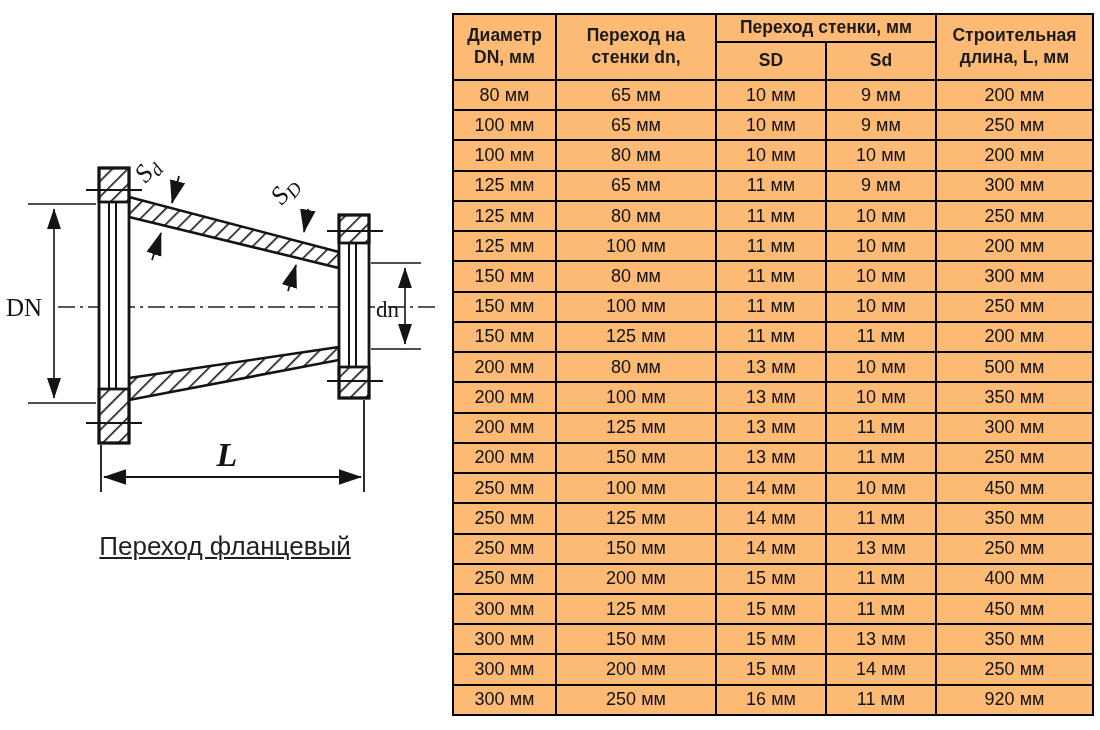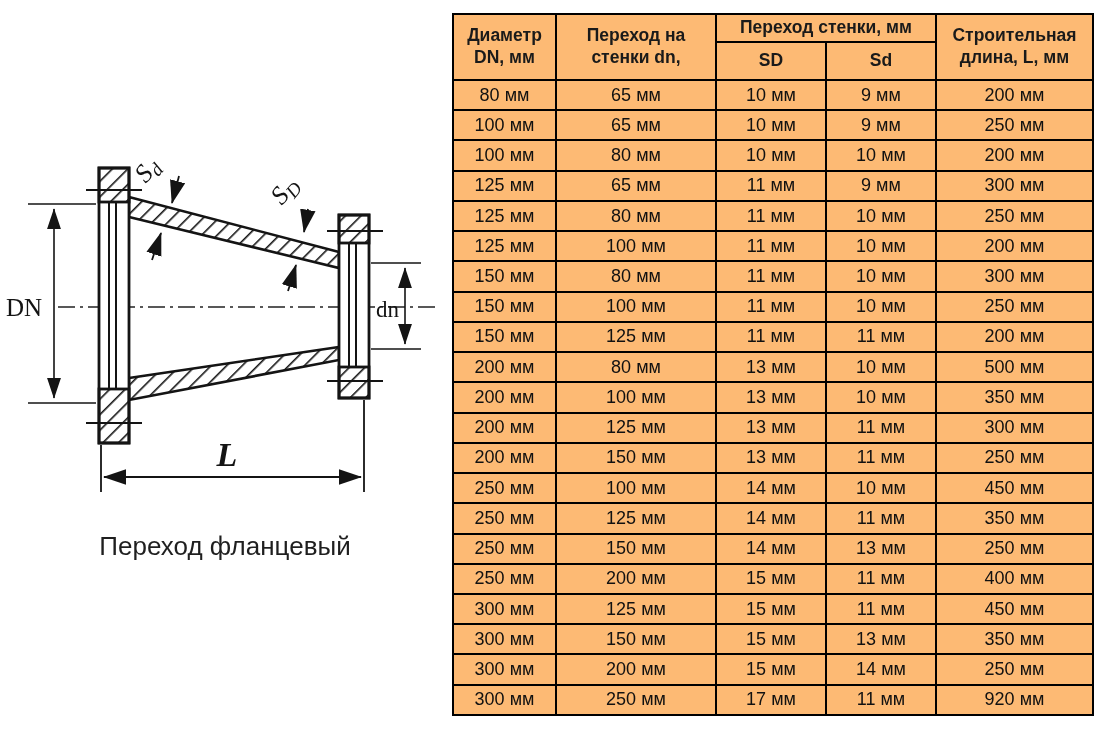--- a/index.html
+++ b/index.html
@@ -5,21 +5,21 @@
   html,body{margin:0;padding:0;background:#ffffff;}
   .page{
     position:relative;width:1100px;height:730px;background:#ffffff;overflow:hidden;
     font-family:"Liberation Sans",sans-serif;color:#1a1a1a;
   }
   
   .drawing-pane{position:absolute;left:0;top:0;width:450px;height:730px;}
   .drawing-svg{position:absolute;left:0;top:0;width:450px;height:520px;}
   .drawing-caption{
     position:absolute;left:30px;top:531px;width:390px;text-align:center;
-    font-size:26px;font-weight:400;color:#1f1f1f;
+    font-size:26px;font-weight:400;color:#1f1f1f;text-decoration:underline;
   }
   
   .spec-table{
     position:absolute;left:452px;top:13px;width:640px;height:703px;
     border-collapse:collapse;table-layout:fixed;background:#fdba74;
   }
   .spec-table th,.spec-table td{
     border:2px solid #000;text-align:center;vertical-align:middle;
     padding:0 2px;overflow:hidden;
   }
@@ -271,20 +271,20 @@
         <tr>
           <td>300 мм</td>
           <td>200 мм</td>
           <td>15 мм</td>
           <td>14 мм</td>
           <td>250 мм</td>
         </tr>
         <tr>
           <td>300 мм</td>
           <td>250 мм</td>
-          <td>17 мм</td>
+          <td>16 мм</td>
           <td>11 мм</td>
           <td>920 мм</td>
         </tr>
       </tbody>
   </table>
 
 </div>
 
 </body></html>

